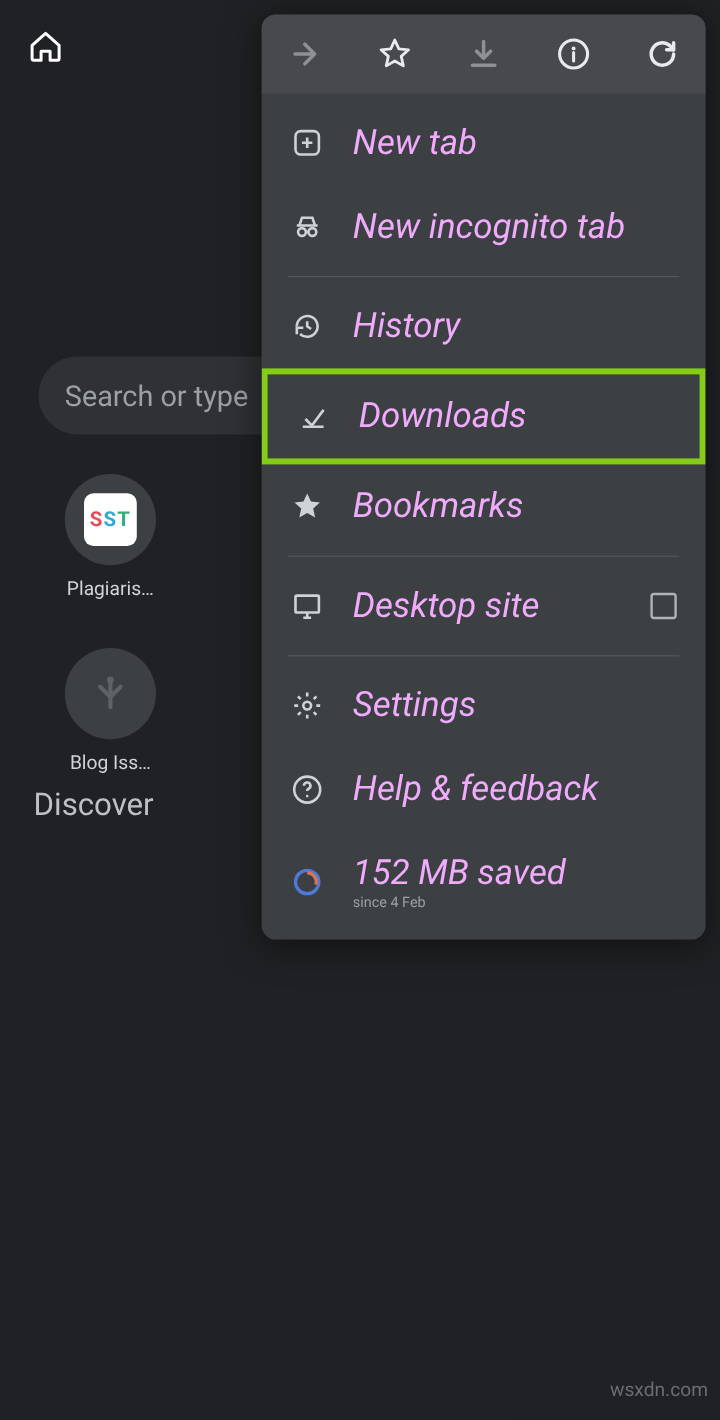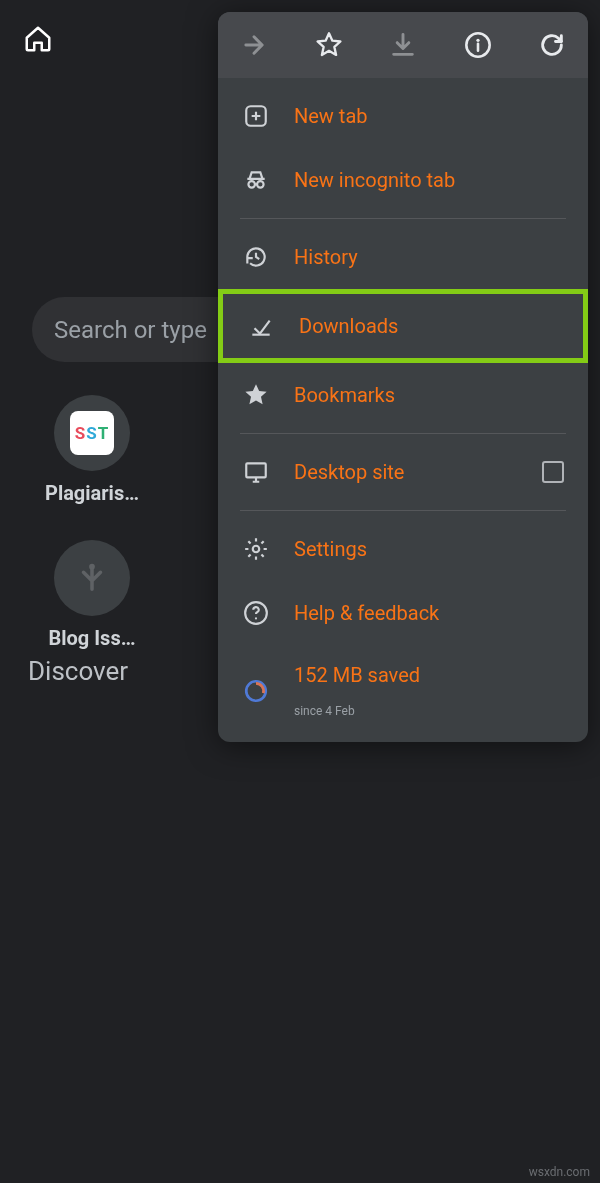--- a/index.html
+++ b/index.html
@@ -9,47 +9,47 @@
   .home-btn { width:36px; height:36px; margin-left:20px; display:flex; align-items:center; justify-content:center; }
 
   .logo-wrap { position:absolute; top:130px; left:50%; transform:translateX(-50%); }
   .logo { width:110px; height:110px; border:16px solid #fff; border-radius:50%; }
 
   .search-pill { position:absolute; top:297px; left:32px; right:32px; height:65px; background:#303134; border-radius:40px; display:flex; align-items:center; padding-left:22px; font-size:24px; color:#9aa0a6; }
 
   .shortcuts { position:absolute; top:395px; left:32px; display:flex; gap:45px; }
   .shortcut { display:flex; flex-direction:column; align-items:center; width:120px; }
   .sc-circle { width:76px; height:76px; border-radius:50%; background:#3c4043; display:flex; align-items:center; justify-content:center; margin-bottom:10px; }
-  .sc-label { font-size:20px; color:#d0d4d8; white-space:nowrap; overflow:hidden; text-overflow:ellipsis; max-width:120px; text-align:center;font-weight:bold; }
+  .sc-label { font-size:16px; color:#d0d4d8; white-space:nowrap; overflow:hidden; text-overflow:ellipsis; max-width:120px; text-align:center; }
   .sst-chip { width:44px; height:44px; background:#fff; border-radius:8px; display:flex; align-items:center; justify-content:center; font-weight:700; font-size:17px; letter-spacing:1px; }
   .sst-chip .s1{color:#e84c5c;} .sst-chip .s2{color:#2fa9d8;} .sst-chip .t1{color:#2fb074;}
 
   .discover { position:absolute; top:656px; left:28px; font-size:26px; color:#bdc1c6; font-weight:400; }
 
   
   .menu { position:absolute; top:12px; right:12px; width:370px; background:#3c4043; border-radius:12px; box-shadow:0 4px 30px rgba(0,0,0,.5); overflow:hidden; }
   .menu-head { height:66px; background:#47494d; display:flex; align-items:center; justify-content:space-between; padding:0 20px; }
   .mh-icon { width:32px; height:32px; display:flex; align-items:center; justify-content:center; }
   .mh-icon svg { width:28px; height:28px; }
 
   .menu-body { padding:6px 0; }
   .group-divider { height:1px; background:#55575a; margin:6px 22px; }
 
   .menu-item { display:flex; align-items:center; padding:18px 24px; gap:24px; position:relative; }
   .menu-item .mi-icon { width:28px; height:28px; flex:0 0 28px; display:flex; align-items:center; justify-content:center; }
   .menu-item .mi-icon svg { width:26px; height:26px; stroke:#cfd2d6; fill:none; stroke-width:2; }
-  .menu-item .mi-label { font-size:20px; color:#f97316; }
+  .menu-item .mi-label { font-size:29px; color:#f0abfc;font-style:italic; }
   .menu-item .mi-sub { font-size:12px; color:#9aa0a6; }
   .menu-item .mi-trail { margin-left:auto; }
   .menu-item .mi-check { width:22px; height:22px; border:2.5px solid #b0b3b7; border-radius:3px; }
-  .mi-col { display:flex; flex-direction:column;gap:17px; }
+  .mi-col { display:flex; flex-direction:column; }
 
   .highlight { border:5px solid #84cc16; }
 
-  .watermark { position:absolute; bottom:4px; right:10px; font-size:12px; color:#6a6d71; }
+  .watermark { position:absolute; bottom:16px; right:10px; font-size:16px; color:#6a6d71; }
 </style>
 </head>
 <body>
 
 <div class="topbar">
   <div class="home-btn">
     <svg viewBox="0 0 24 24" width="30" height="30">
       <path d="M3 11 12 3l9 8v9a1 1 0 0 1-1 1h-5v-6h-6v6H4a1 1 0 0 1-1-1z" fill="none" stroke="#fff" stroke-width="2" stroke-linejoin="round"></path>
     </svg>
   </div>

